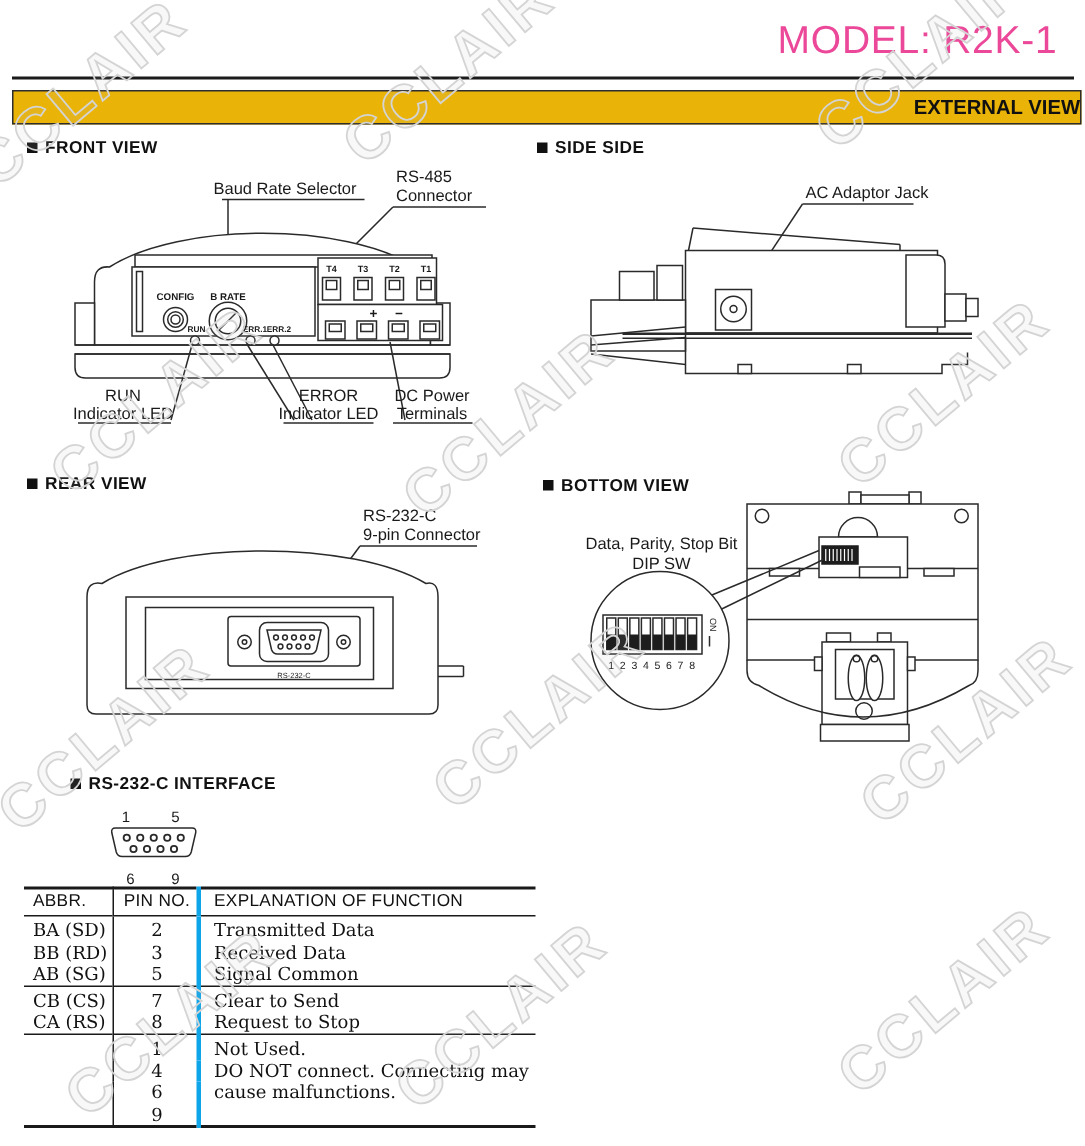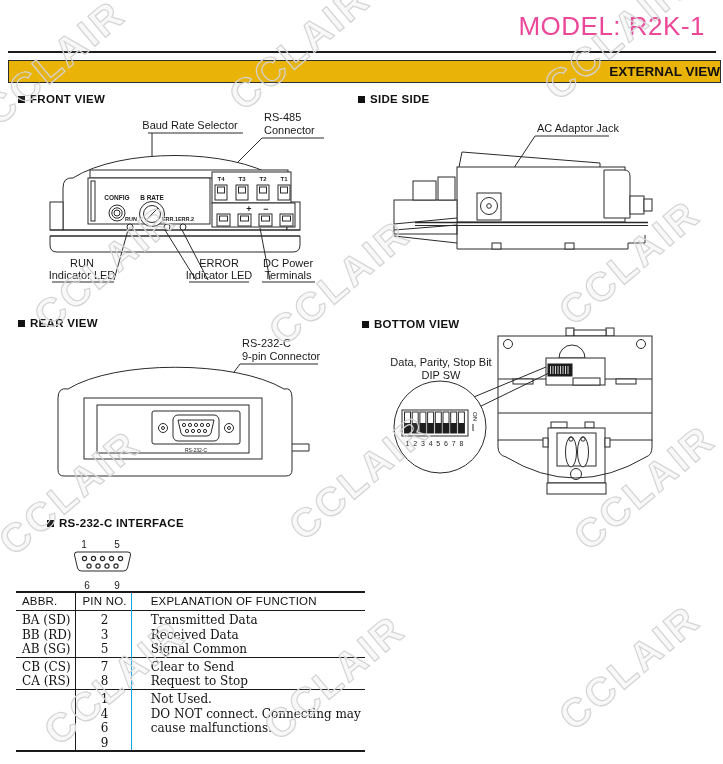--- a/index.html
+++ b/index.html
@@ -27,21 +27,21 @@
   
   .iface-table{position:absolute;left:16px;top:591px;width:330px;border-collapse:collapse;}
   .iface-table th{font-family:"Liberation Sans",sans-serif;font-size:11.5px;font-weight:normal;
        letter-spacing:0.2px;text-align:left;padding:2px 4px 2px 6px;line-height:13px;white-space:nowrap;}
   .iface-table td{font-family:"DejaVu Serif","Liberation Serif",serif;font-size:12px;
        line-height:14.6px;padding:0 4px 0 6px;vertical-align:top;white-space:nowrap;}
   .iface-table{border-top:2px solid #1a1a1a;border-bottom:2px solid #1a1a1a;}
   .iface-table thead tr{border-bottom:1.5px solid #1a1a1a;}
   .iface-table tbody{border-top:1px solid #1a1a1a;}
   .iface-table .c2{border-left:1px solid #1a1a1a;text-align:center;}
-  .iface-table .c3{border-left:1px solid #0ea5e9;padding-left:19px;}
+  .iface-table .c3{border-left:3px solid #0ea5e9;padding-left:9px;}
   .iface-table .gpad td{padding-top:2px;}
 </style>
 </head>
 <body>
 
 <div class="page">
 
   <div class="content">
     <div class="doc-title">MODEL: R2K-1</div>
     <div class="top-rule"></div>

